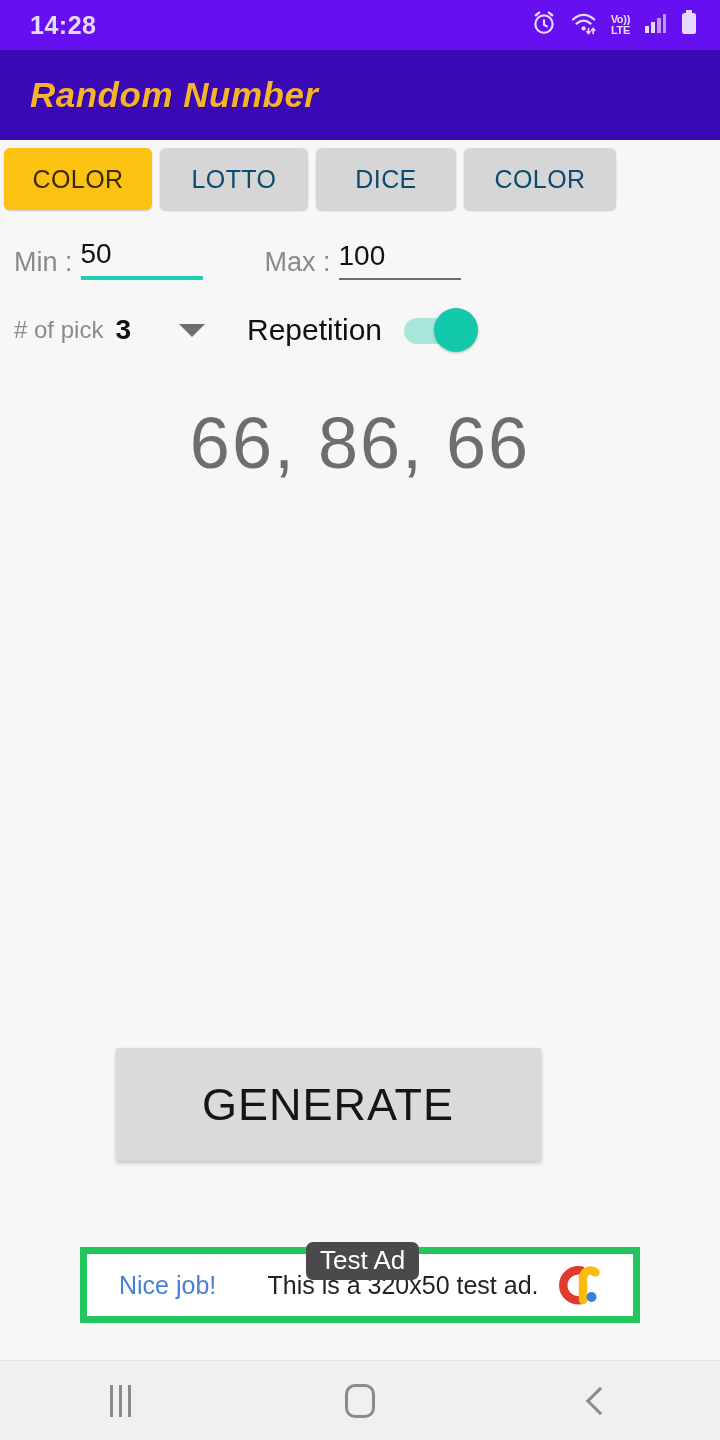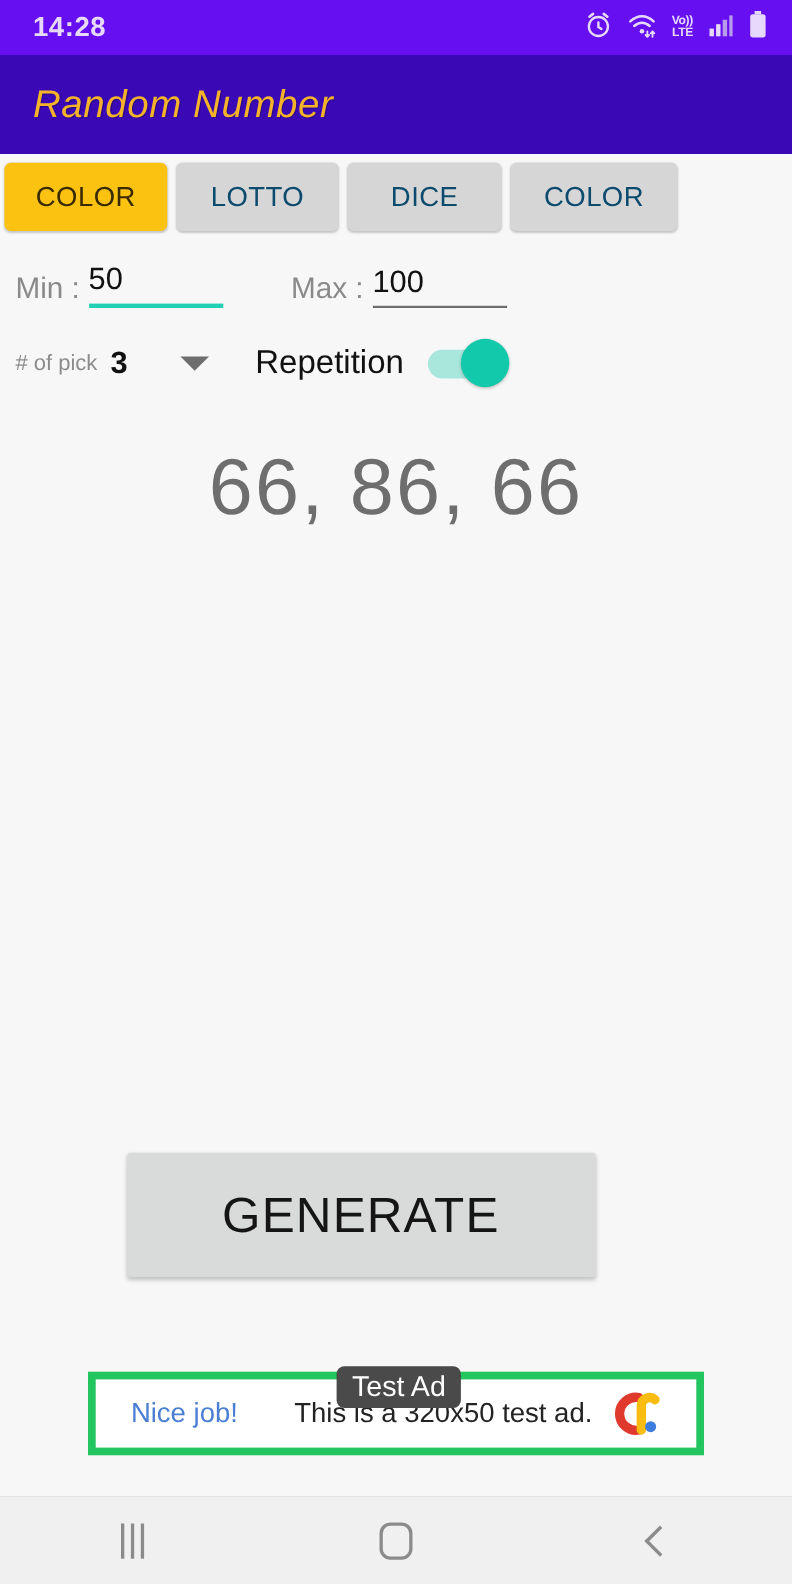--- a/index.html
+++ b/index.html
@@ -50,21 +50,21 @@
   #app-bar {
     height: 90px;
     background: #3b08b5;
     display: flex;
     align-items: center;
     overflow: hidden;
   }
   #app-title {
     color: #f5b32b;
     font-size: 35px;
-    font-weight: normal;
+    font-weight: bold;
     font-style: italic;
     padding-left: 30px;
     white-space: nowrap;
     letter-spacing: 0.5px;
     text-shadow: 1px 1px 0 rgba(0,0,0,0.25);
   }
 
   
   #tab-bar {
     display: flex;
@@ -124,21 +124,21 @@
   #max-group { margin-left: 62px; }
 
   
   #pick-row {
     display: flex;
     align-items: center;
     padding: 24px 0 0 14px;
     height: 72px;
   }
   #pick-label {
-    font-size: 20px;
+    font-size: 24px;
     color: #8c8c8c;
   }
   #pick-value {
     font-size: 28px;
     color: #111;
     font-weight: bold;
     margin-left: 12px;
   }
   #pick-caret {
     width: 0; height: 0;

